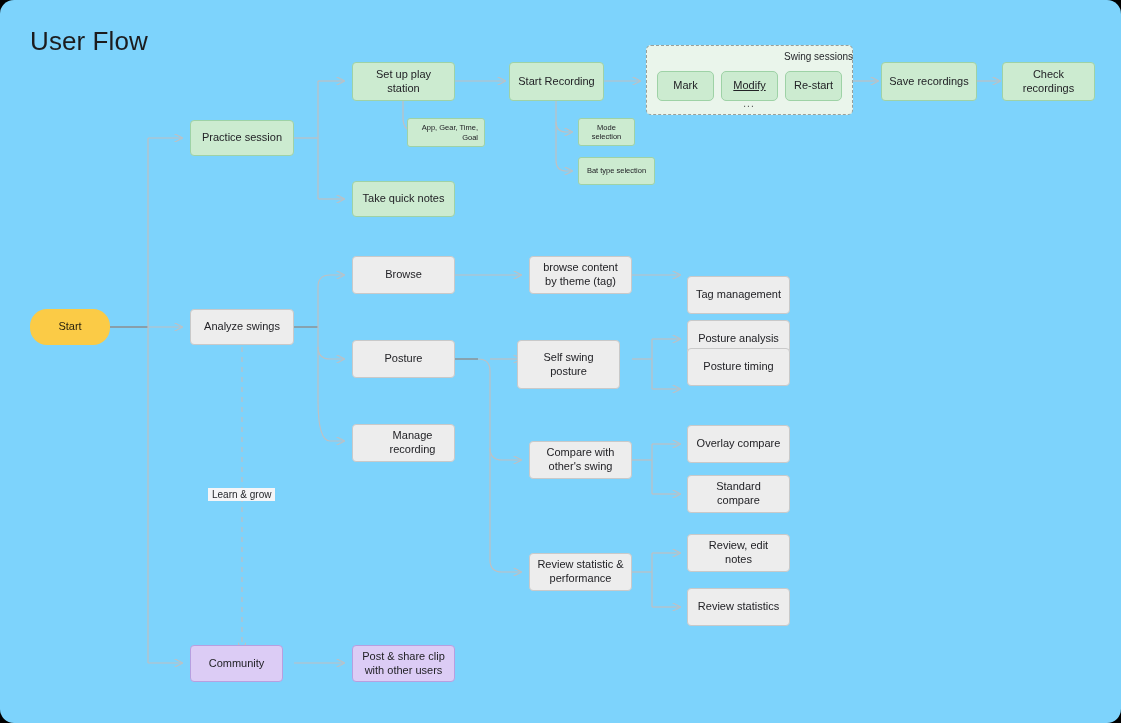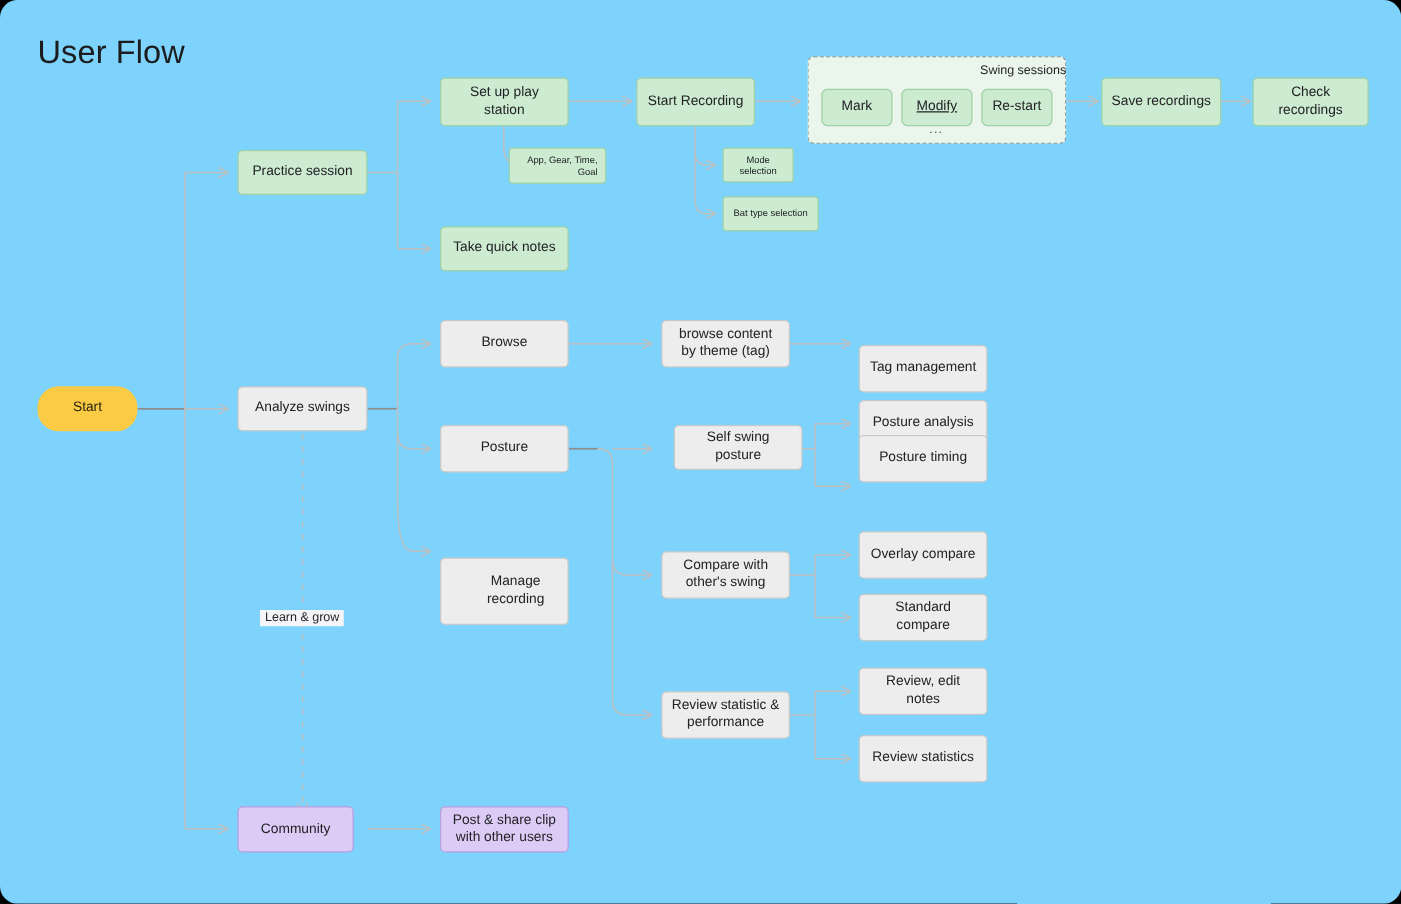--- a/index.html
+++ b/index.html
@@ -251,33 +251,33 @@
   </div>
 
   <div class="node" style="left:687px; top:256px; width:103px; height:38px;margin-top:20px;">
     <span>Tag management</span>
   </div>
 
   <div class="node" style="left:352px; top:340px; width:103px; height:38px;">
     <span>Posture</span>
   </div>
 
-  <div class="node" style="left:539px; top:340px; width:103px; height:36px;">
+  <div class="node" style="left:517px; top:340px; width:103px; height:49px;">
     <span>Self swing posture</span>
   </div>
 
   <div class="node" style="left:687px; top:320px; width:103px; height:38px;">
     <span>Posture analysis</span>
   </div>
 
   <div class="node" style="left:687px; top:348px; width:103px; height:38px;">
     <span>Posture timing</span>
   </div>
 
-  <div class="node" style="left:352px; top:446px; width:103px; height:54px;padding-left:24px;">
+  <div class="node" style="left:352px; top:424px; width:103px; height:38px;padding-left:24px;">
     <span>Manage recording</span>
   </div>
 
   <div class="node" style="left:529px; top:441px; width:103px; height:38px;">
     <span>Compare with other's swing</span>
   </div>
 
   <div class="node" style="left:687px; top:425px; width:103px; height:38px;">
     <span>Overlay compare</span>
   </div>

